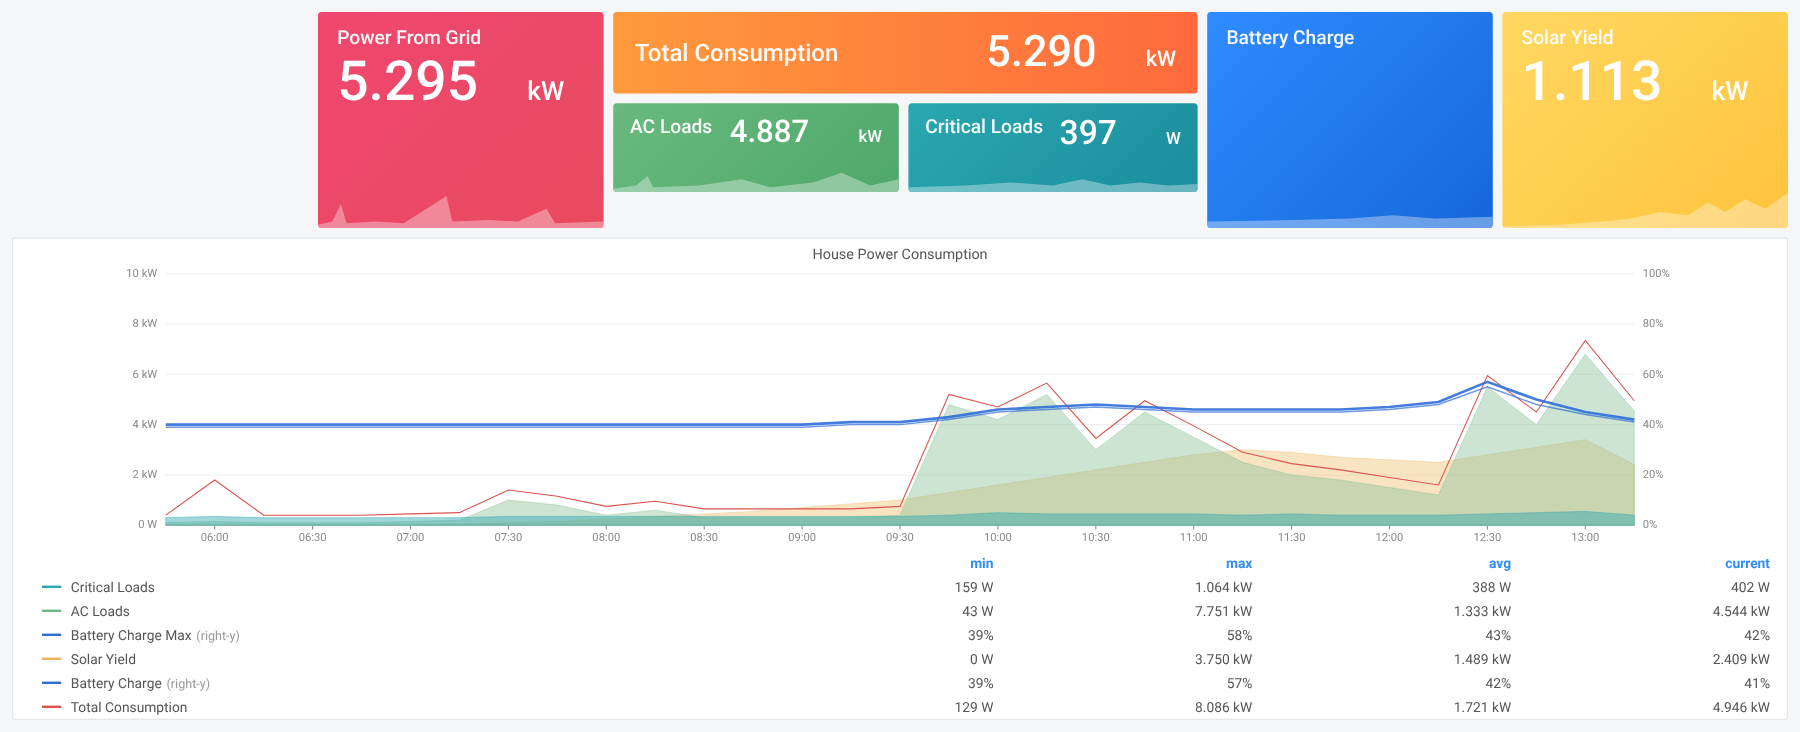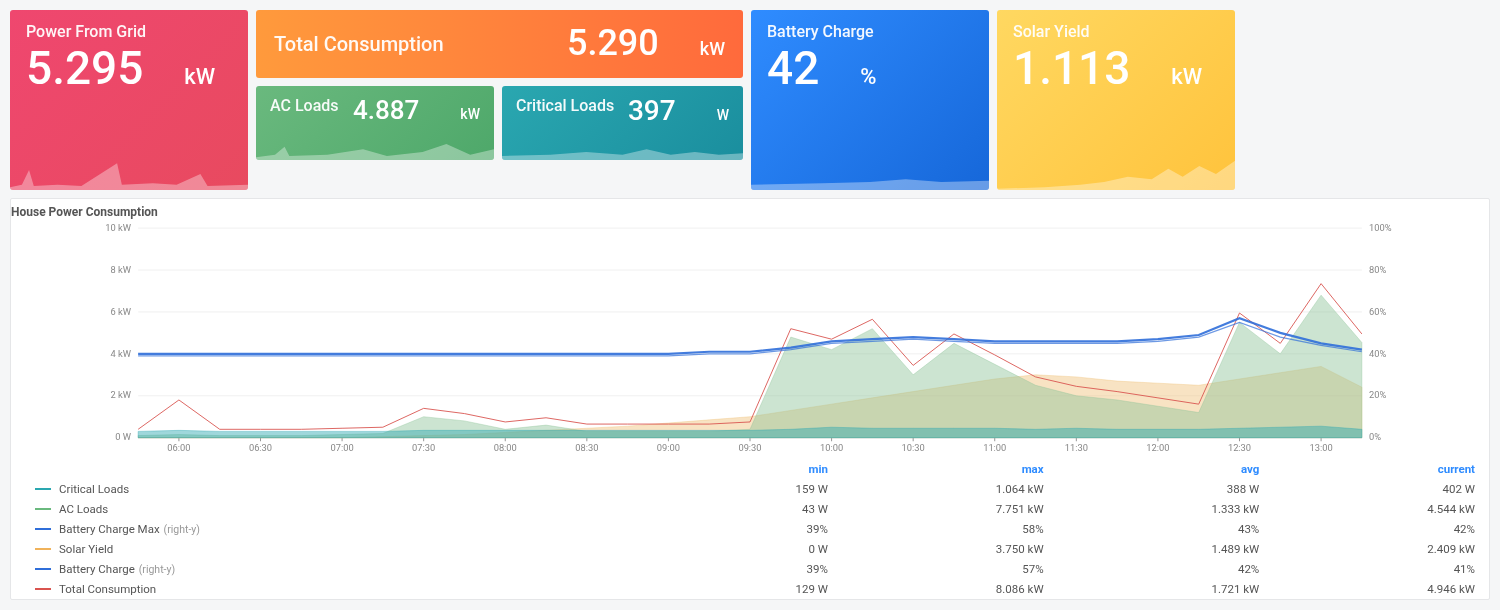--- a/index.html
+++ b/index.html
@@ -5,21 +5,21 @@
   * { box-sizing: border-box; margin: 0; padding: 0; }
   body {
     font-family: -apple-system, BlinkMacSystemFont, "Segoe UI", Roboto, "Helvetica Neue", Arial, sans-serif;
     background: #f5f6f7;
     width: 1500px;
     height: 610px;
     overflow: hidden;
     padding: 10px;
   }
   .dashboard { display: flex; flex-direction: column; gap: 8px; height: 100%; }
-  .cards { display: flex; gap: 8px; height: 180px; }
+  .cards { display: flex; gap: 8px; height: 180px; justify-content: flex-end; }
   .card {
     position: relative;
     border-radius: 3px;
     color: #fff;
     padding: 12px 16px 10px;
     overflow: hidden;
     flex-shrink: 0;
   }
   .card .title { font-size: 16px; font-weight: 500; opacity: 0.95; margin-bottom: 2px; }
   .card .value { font-size: 46px; font-weight: 500; line-height: 1.1; }
@@ -42,21 +42,21 @@
   .card-solar   { width: 238px; background: linear-gradient(135deg,#ffd861,#ffc33c); }
   .card-sun     { width: 238px; background: #fff; color:#444; border:1px solid #e5e6e8; }
   .card-sun .value { color:#ffc233; }
   .card-sun .unit  { color:#ffc233; vertical-align: super; font-size:18px;}
   .vstack { display:flex; flex-direction:column; gap:8px; }
   .hstack { display:flex; gap:8px; }
   .panel {
     background:#fff; border:1px solid #e5e6e8; border-radius:2px;
     flex:1; display:flex; flex-direction:column; min-height:0;
   }
-  .panel-title { text-align:left; font-size:12px; color:#555; padding:6px 0 2px;font-weight:bold; }
+  .panel-title { text-align:center; font-size:12px; color:#555; padding:6px 0 2px; }
   .chart-wrap { position:relative; flex:1; min-height:0; }
   .chart-svg { position:absolute; inset:0; width:100%; height:100%; }
   .legend-table { font-size:11.5px; color:#555; width:100%; border-collapse:collapse; }
   .legend-table th { color:#2f8cff; font-weight:700; text-align:right; padding:3px 14px 3px 4px; }
   .legend-table td { padding:3px 14px 3px 4px; text-align:right; white-space:nowrap; }
   .legend-table td.name { text-align:left; padding-left:24px; }
   .legend-table .sw { display:inline-block; width:16px; height:0; border-top:2px solid; margin-right:8px; vertical-align:middle; position:relative; top:-1px;}
   .legend-table .ry { color:#999; font-size:10.5px; margin-left:4px;}
   .axis-label { font-size:10.5px; fill:#888; }
   .tick-line { stroke:#888; stroke-width:1; }
@@ -107,24 +107,20 @@
           </span>
           <svg class="spark" preserveAspectRatio="none" viewBox="0 0 100 30">
               <path d="M0,27 L20,26 35,24 50,26 60,22 70,26 80,24 90,26 100,25 L100,30 L0,30 Z" fill="#fff"></path>
             </svg>
         </div>
       </div>
     </div>
 
     <div class="card card-batt">
       <div class="title">Battery Charge</div>
-      <div>
-        <span class="value">42</span>
-        <span class="unit">%</span>
-      </div>
       <svg class="spark" preserveAspectRatio="none" viewBox="0 0 100 30">
           <path d="M0,26 L30,25 50,24 65,22 80,24 100,23 L100,30 L0,30 Z" fill="#fff"></path>
         </svg>
     </div>
 
     <div class="card card-solar">
       <div class="title">Solar Yield</div>
       <div>
         <span class="value">1.113</span>
         <span class="unit">kW</span>

